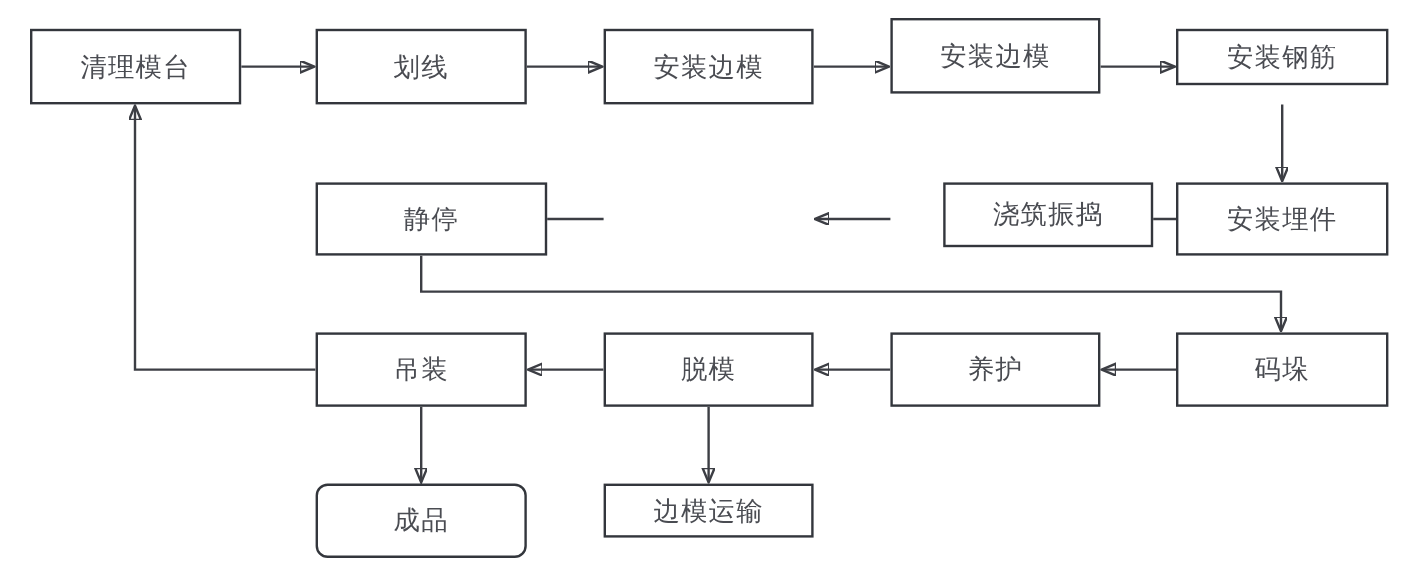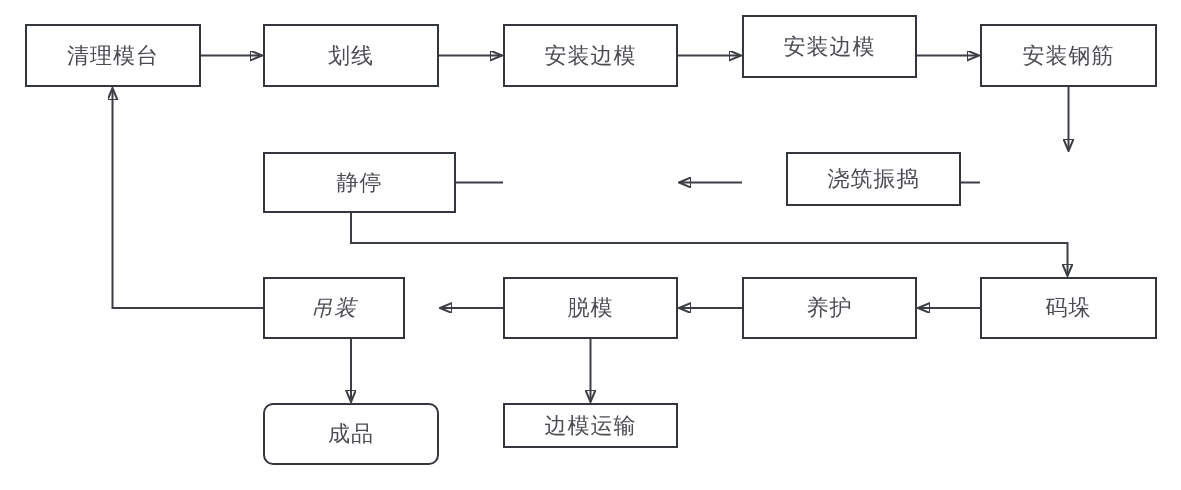--- a/index.html
+++ b/index.html
@@ -81,26 +81,27 @@
     <path d="M263,308 H112.5 V89" marker-end="url(#arrow)"></path>
 
     <path d="M351,339 V401" marker-end="url(#arrow)"></path>
     <path d="M590.5,339 V401" marker-end="url(#arrow)"></path>
   </svg>
 
   <div class="node" style="left:25px;  top:24px;  width:176px; height:63px;">清理模台</div>
   <div class="node" style="left:263px; top:24px;  width:176px; height:63px;">划线</div>
   <div class="node" style="left:503px; top:24px;  width:175px; height:63px;">安装边模</div>
   <div class="node" style="left:742px; top:15px;  width:175px; height:63px;">安装边模</div>
-  <div class="node" style="left:980px; top:24px;  width:177px; height:63px;">安装钢筋</div>
+  <div class="node" style="left:980px; top:24px;  width:177px; height:47px;">安装钢筋</div>
 
   <div class="node" style="left:263px; top:152px; width:193px; height:61px;">静停</div>
   <div class="node" style="left:742px; top:152px; width:175px; height:54px;margin-left:44px;">浇筑振捣</div>
+  <div class="node" style="left:980px; top:152px; width:177px; height:61px;">安装埋件</div>
 
-  <div class="node" style="left:263px; top:277px; width:142px; height:62px;font-style:italic;">吊装</div>
+  <div class="node" style="left:263px; top:277px; width:176px; height:62px;">吊装</div>
   <div class="node" style="left:503px; top:277px; width:175px; height:62px;">脱模</div>
   <div class="node" style="left:742px; top:277px; width:175px; height:62px;">养护</div>
   <div class="node" style="left:980px; top:277px; width:177px; height:62px;text-align:right;">码垛</div>
 
   <div class="node" style="left:263px; top:403px; width:176px; height:62px;border-radius:10px;">成品</div>
   <div class="node" style="left:503px; top:403px; width:175px; height:45px;">边模运输</div>
 
 </div>
 
 </body></html>

